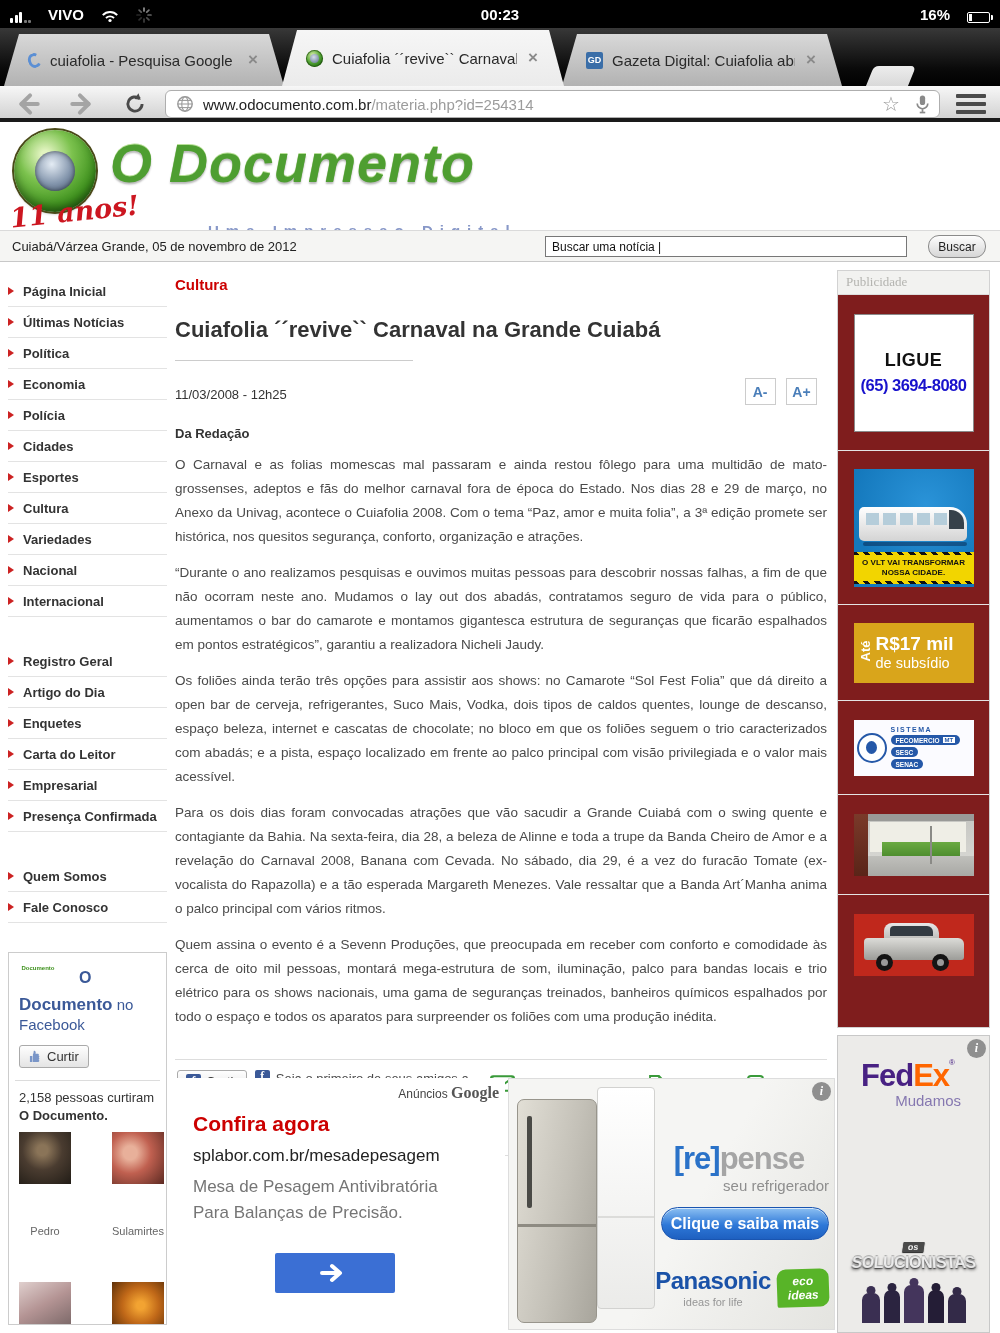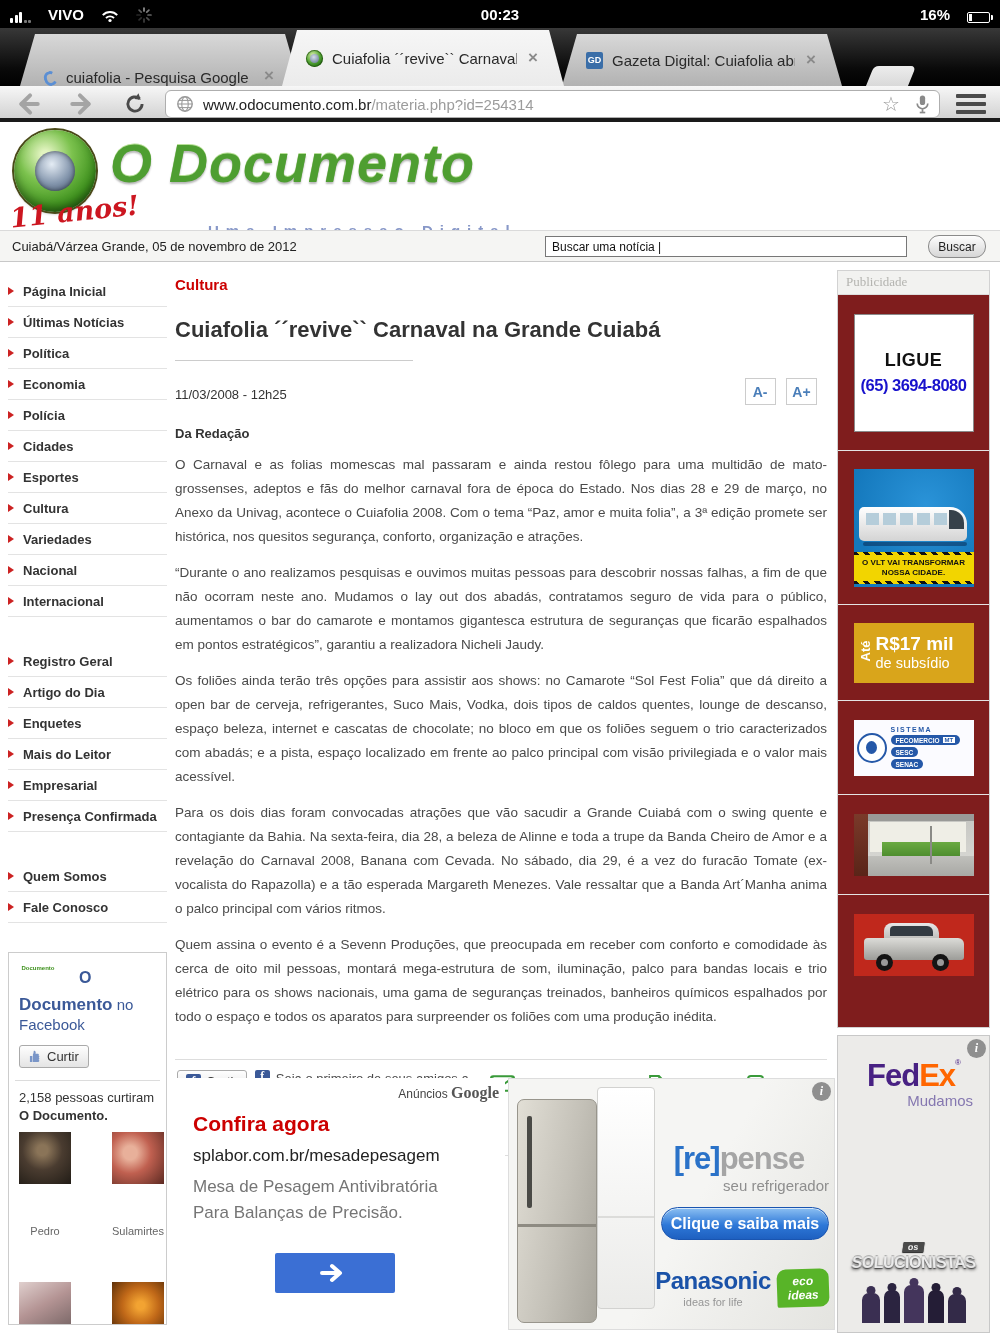--- a/index.html
+++ b/index.html
@@ -149,21 +149,21 @@
   .trk-body { position:absolute; left:10px; top:24px; width:100px; height:22px; background:linear-gradient(#dcdcd8,#9c9c98); border-radius:4px 6px 3px 3px; }
   .trk-w { position:absolute; top:40px; width:17px; height:17px; background:#141414; border-radius:50%; }
   .trk-w::after { content:""; position:absolute; inset:5px; background:#9a9a9a; border-radius:50%; }
   .trk-w.w1{left:22px} .trk-w.w2{left:78px}
 
   
   .fedex { position:absolute; left:837px; top:1035px; width:153px; height:298px; background:#ecebe9; border:1px solid #c8c8c8; overflow:hidden; }
   .adinfo { position:absolute; top:3px; right:3px; width:19px; height:19px; border-radius:50%; background:#8f8f8f;
     color:#fff; font-family:"Liberation Serif", serif; font-style:italic; font-weight:bold; font-size:12px;
     display:flex; align-items:center; justify-content:center; }
-  .fdx-logo { position:absolute; top:22px; left:0; right:0; text-align:center; letter-spacing:-1px; }
+  .fdx-logo { position:absolute; top:22px; left:0; right:12px; text-align:center; letter-spacing:-1px; }
   .fdx-fed { color:#482183; font-size:31px; font-weight:bold; }
   .fdx-ex { color:#ff6600; font-size:31px; font-weight:bold; }
   .fdx-reg { color:#482183; font-size:8px; vertical-align:top; }
   .fdx-express { margin-top:-2px; margin-right:16px; text-align:right; color:#8577b0; font-size:15px; letter-spacing:0; }
   .fdx-movie { position:absolute; bottom:0; left:0; right:0; height:96px; text-align:center; }
   .fdx-os { display:inline-block; background:#4a4a4a; color:#f0f0f0; font-size:9px; font-weight:bold; padding:0 5px;
     transform:skewX(-8deg); box-shadow:0 1px 1px #222; }
   .fdx-title { margin-top:0; font-size:16px; font-weight:bold; letter-spacing:-.5px; color:#ececec;
     text-shadow:0 -1px 0 #9a9a9a, 0 1px 1px #444, 0 2px 3px rgba(0,0,0,.55); transform:perspective(70px) rotateX(10deg); }
   .fdx-chars { display:flex; justify-content:center; align-items:flex-end; gap:4px; margin-top:5px; height:46px; }
@@ -269,21 +269,21 @@
     <div class="sb-time">00:23</div>
     <div class="sb-right">
       <span>16%</span>
       <span class="battery">
           <i></i>
         </span>
     </div>
   </div>
 
   <div class="tab-bar">
-    <div class="tab inactive" style="left:20px; width:280px;align-items:flex-end;">
+    <div class="tab inactive" style="left:4px; width:280px;">
       <span class="fav-arc"></span>
       <span class="title">cuiafolia - Pesquisa Google</span>
       <span class="close">×</span>
     </div>
     <div class="tab active" style="left:282px; width:282px;">
       <span class="fav-od"></span>
       <span class="title">Cuiafolia ´´revive`` Carnaval</span>
       <span class="close">×</span>
     </div>
     <div class="tab inactive" style="left:562px; width:280px;">
@@ -409,21 +409,21 @@
       <div class="menu-item">
           <span class="tri"></span>
           <span>Artigo do Dia</span>
         </div>
       <div class="menu-item">
           <span class="tri"></span>
           <span>Enquetes</span>
         </div>
       <div class="menu-item">
           <span class="tri"></span>
-          <span>Mais do Leitor</span>
+          <span>Carta do Leitor</span>
         </div>
       <div class="menu-item">
           <span class="tri"></span>
           <span>Empresarial</span>
         </div>
       <div class="menu-item">
           <span class="tri"></span>
           <span>Presença Confirmada</span>
         </div>
     </div>

